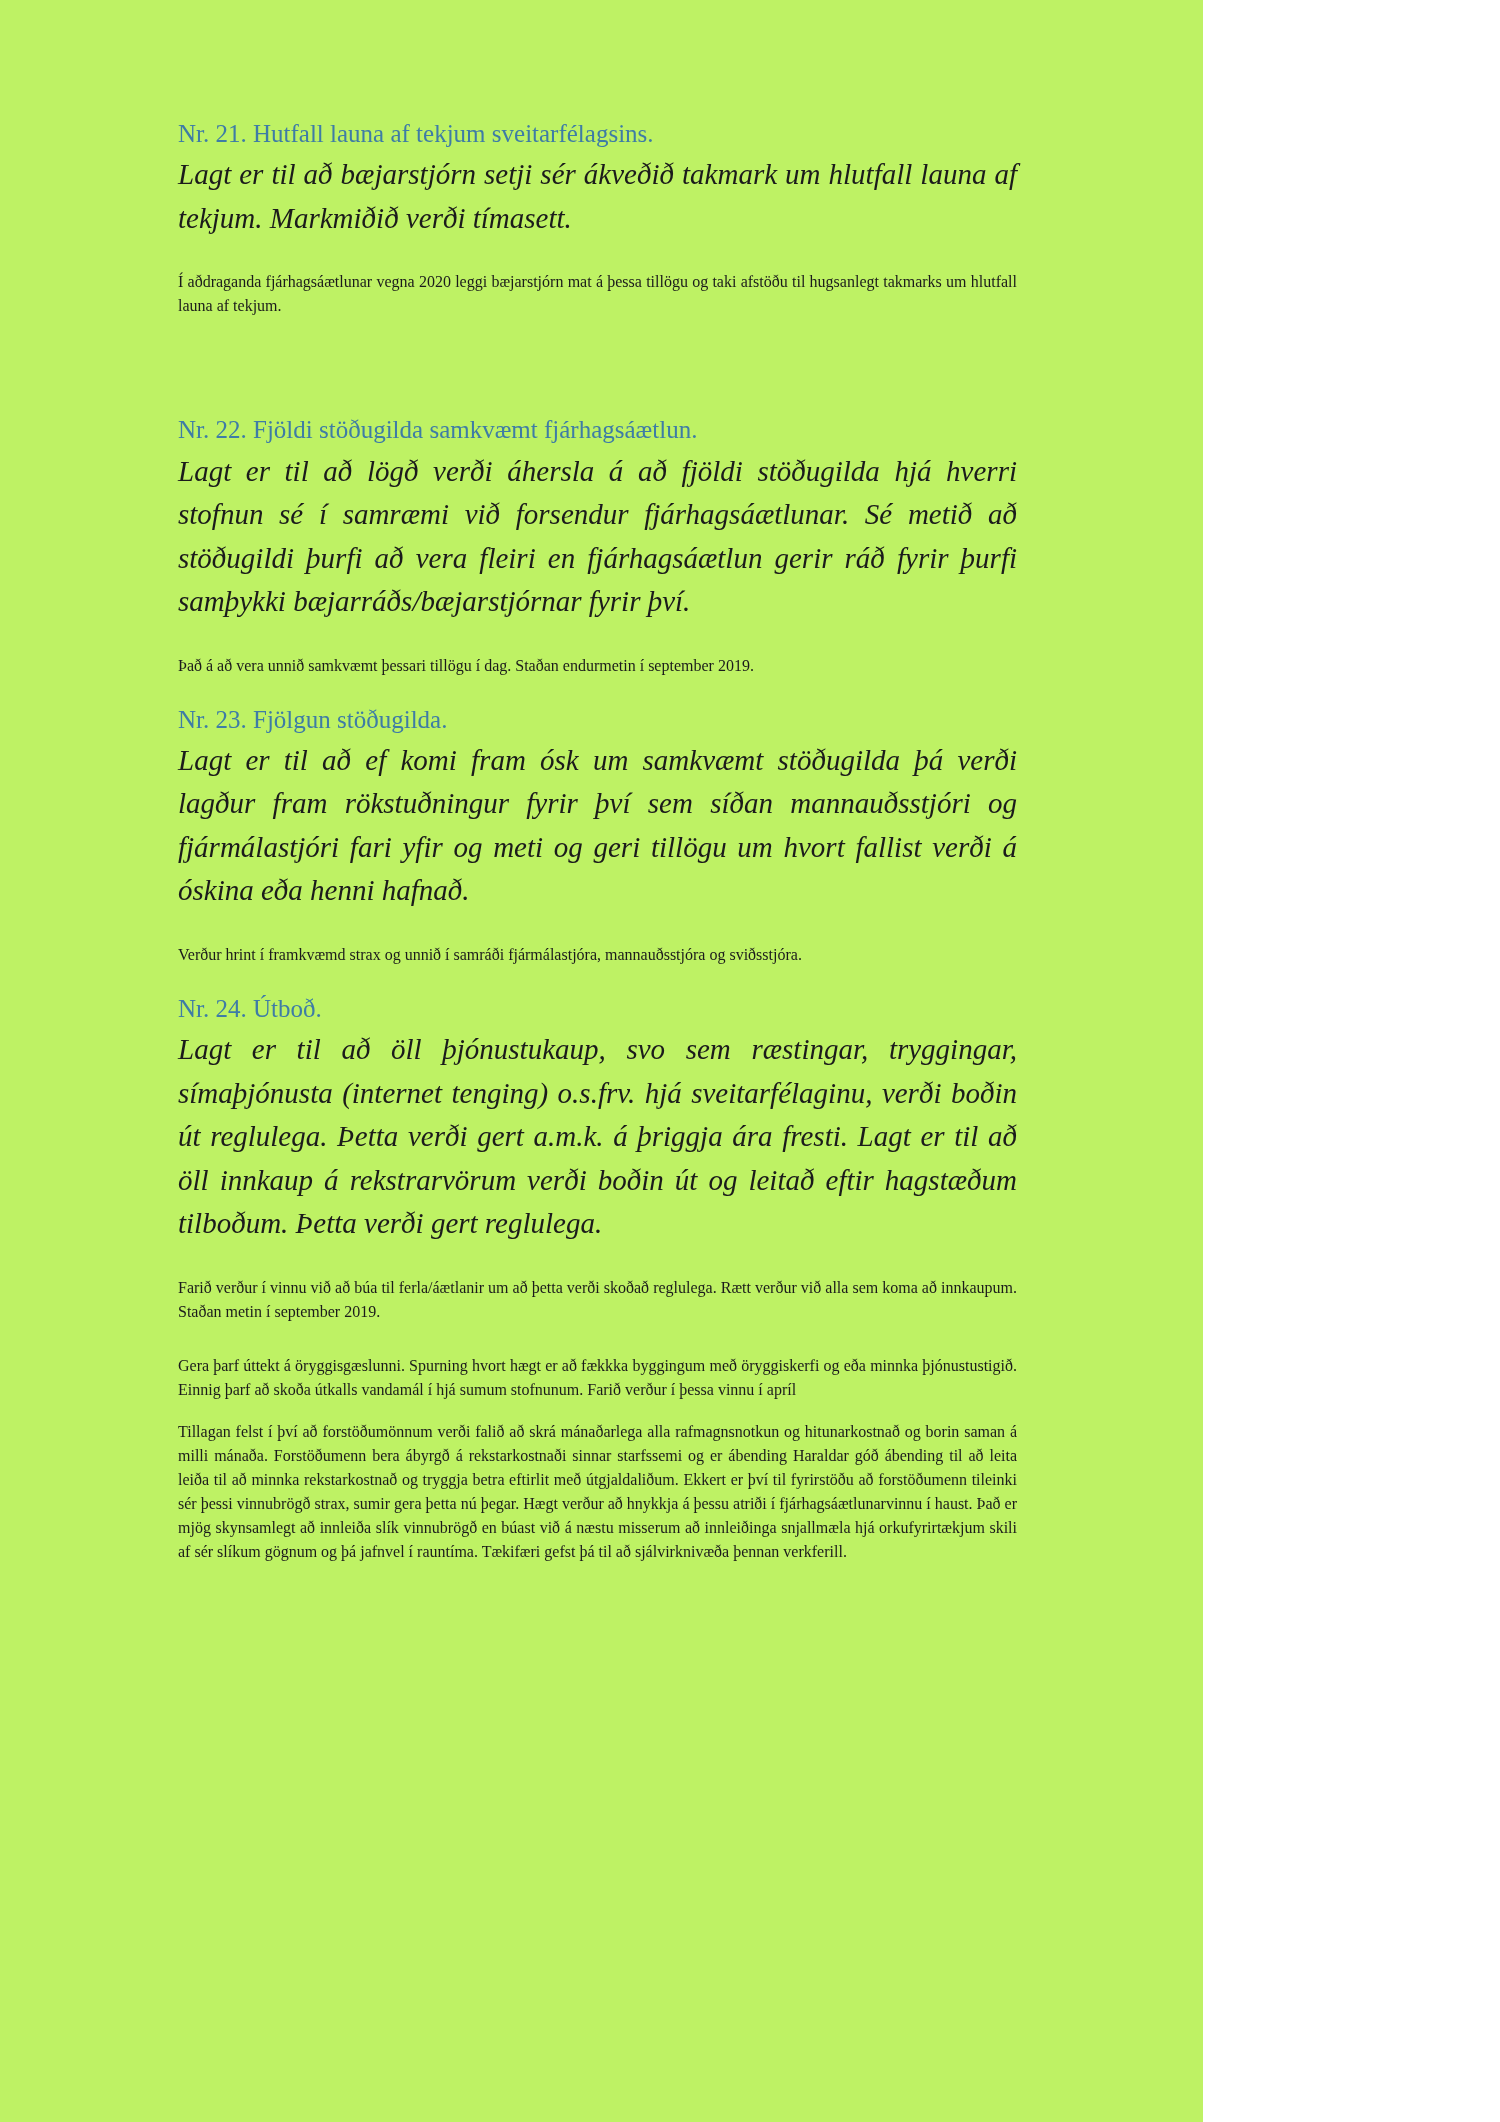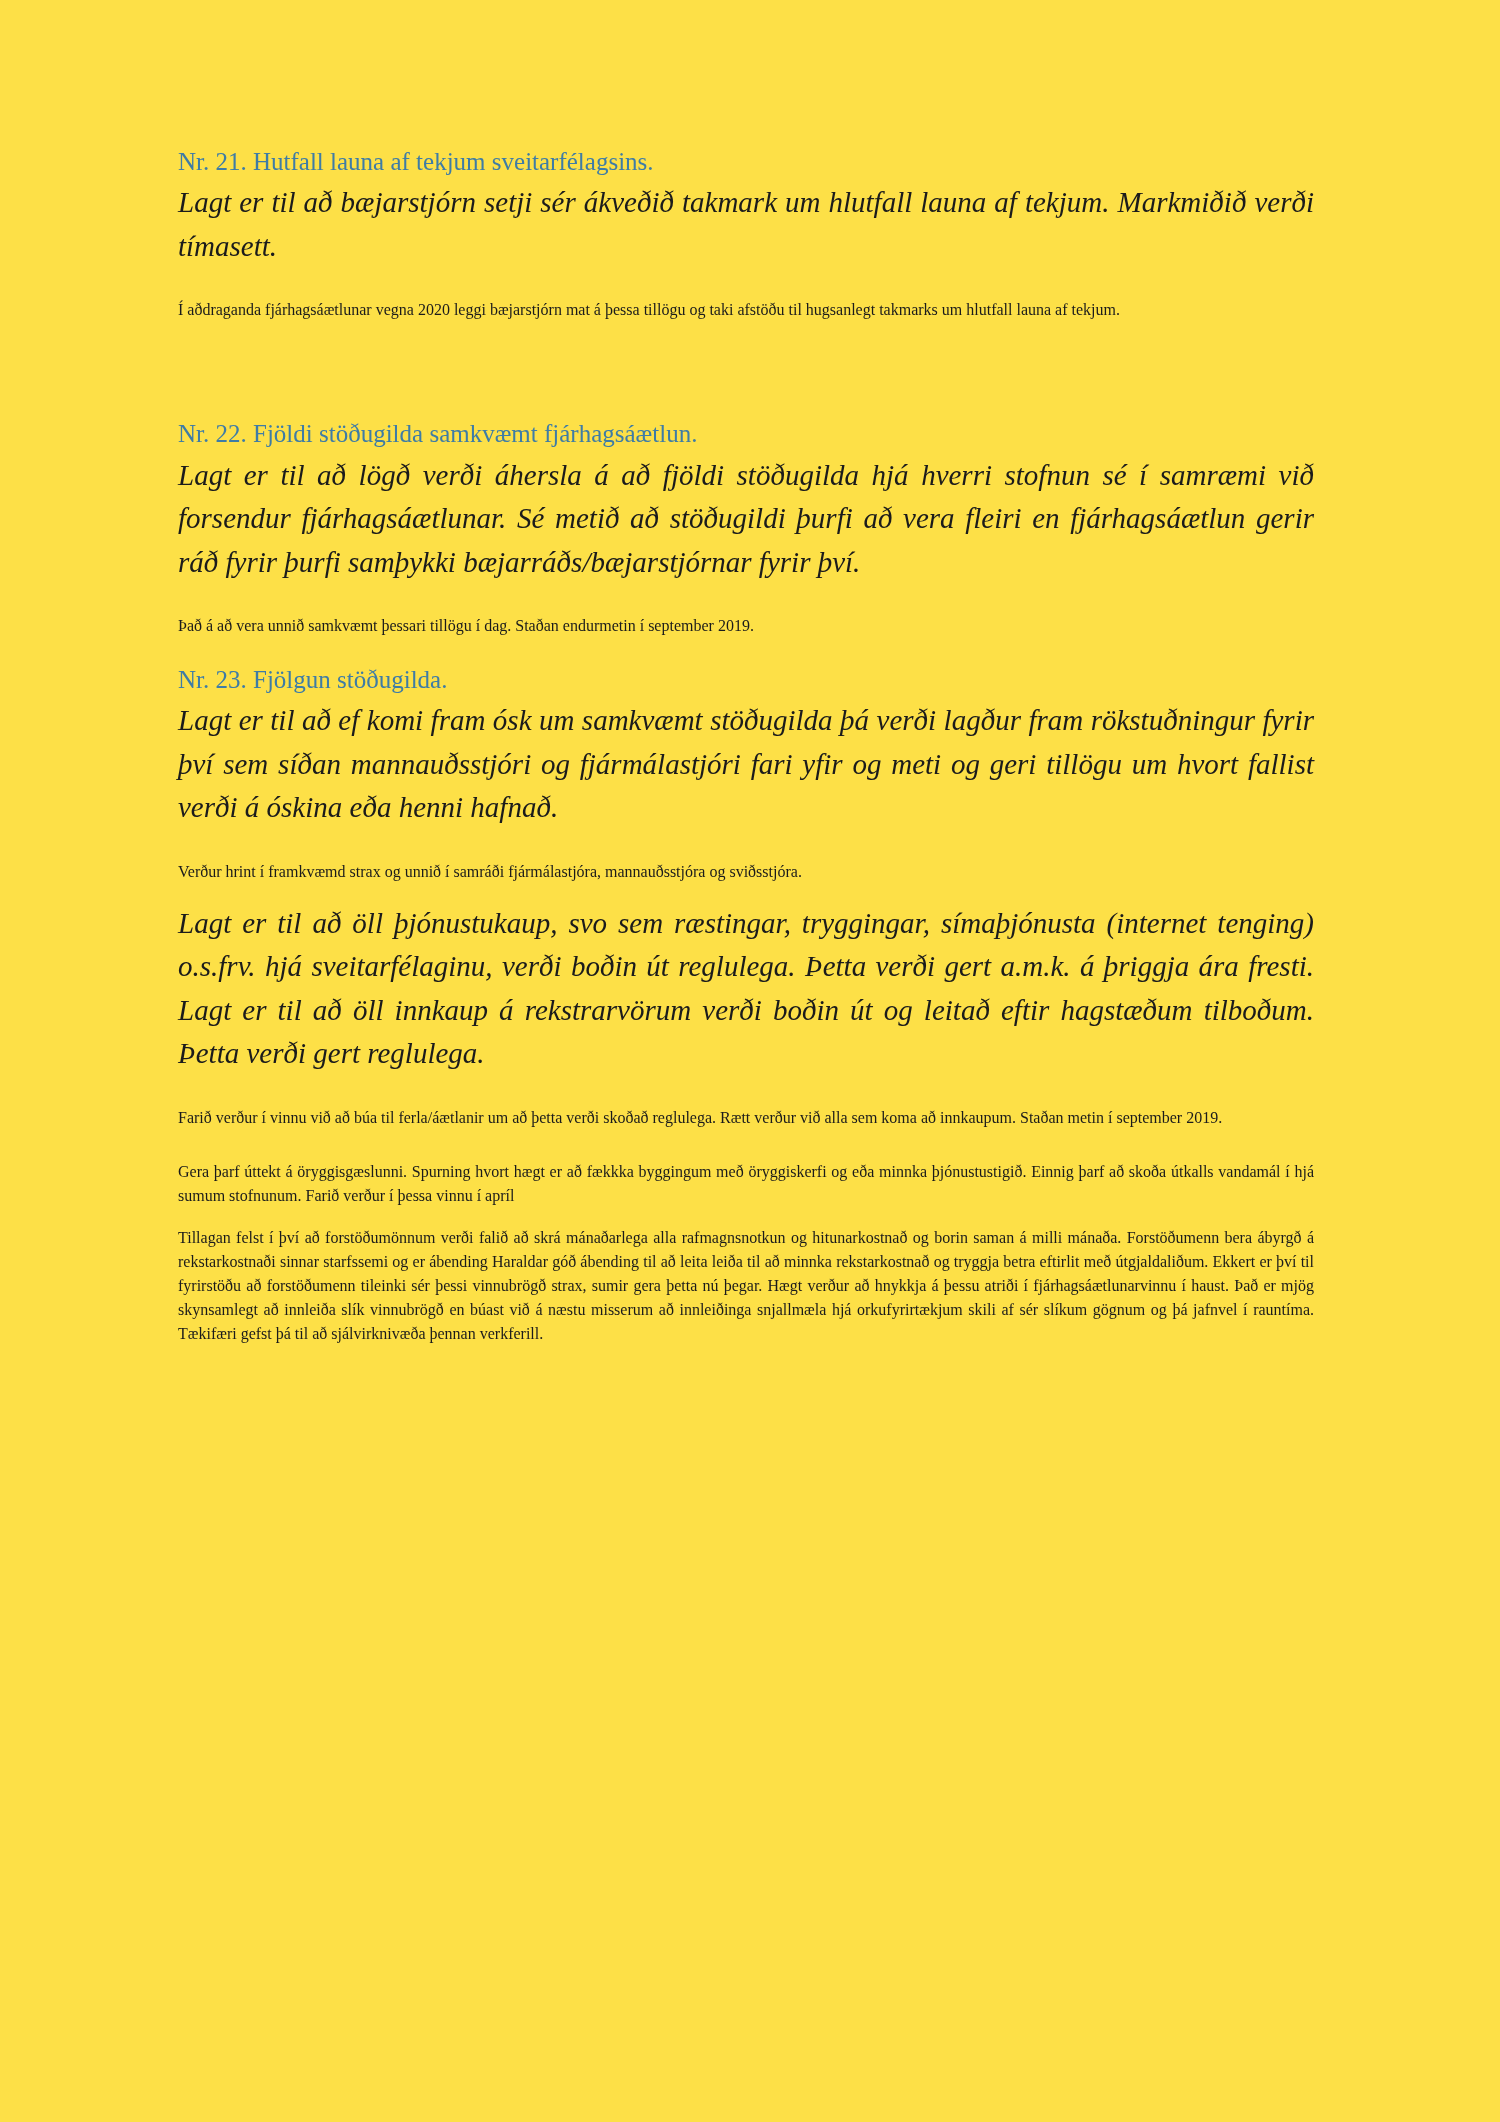--- a/index.html
+++ b/index.html
@@ -1,25 +1,25 @@
 <!DOCTYPE html>
 <html><head>
 <meta charset="utf-8">
 <style>
   html, body {
     margin: 0;
     padding: 0;
     background: #ffffff;
   }
   .page {
-    width: 1500px;
+    width: 1203px;
     height: 2122px;
-    background: #fde047;
+    background: #bef264;
     box-sizing: border-box;
-    padding: 120px 186px 0 178px;
+    padding: 92px 186px 0 178px;
     font-family: "Liberation Serif", "DejaVu Serif", serif;
     color: #1b1b1b;
     overflow: hidden;
   }
   .section {
     margin: 0 0 14px 0;
   }
   .section.extra-gap-before {
     margin-top: 96px;
   }
@@ -63,20 +63,21 @@
     <p class="response">Það á að vera unnið samkvæmt þessari tillögu í dag. Staðan endurmetin í september 2019.</p>
   </div>
 
   <div class="section">
     <h2 class="sec-heading">Nr. 23. Fjölgun stöðugilda.</h2>
     <p class="proposal">Lagt er til að ef komi fram ósk um samkvæmt stöðugilda þá verði lagður fram rökstuðningur fyrir því sem síðan mannauðsstjóri og fjármálastjóri fari yfir og meti og geri tillögu um hvort fallist verði á óskina eða henni hafnað.</p>
     <p class="response">Verður hrint í framkvæmd strax og unnið í samráði fjármálastjóra, mannauðsstjóra og sviðsstjóra.</p>
   </div>
 
   <div class="section">
+    <h2 class="sec-heading">Nr. 24. Útboð.</h2>
     <p class="proposal">Lagt er til að öll þjónustukaup, svo sem ræstingar, tryggingar, símaþjónusta (internet tenging) o.s.frv. hjá sveitarfélaginu, verði boðin út reglulega. Þetta verði gert a.m.k. á þriggja ára fresti. Lagt er til að öll innkaup á rekstrarvörum verði boðin út og leitað eftir hagstæðum tilboðum. Þetta verði gert reglulega.</p>
     <p class="response">Farið verður í vinnu við að búa til ferla/áætlanir um að þetta verði skoðað reglulega. Rætt verður við alla sem koma að innkaupum. Staðan metin í september 2019.</p>
   </div>
 
   <div class="section">
     <p class="response">Gera þarf úttekt á öryggisgæslunni. Spurning hvort hægt er að fækkka byggingum með öryggiskerfi og eða minnka þjónustustigið. Einnig þarf að skoða útkalls vandamál í hjá sumum stofnunum. Farið verður í þessa vinnu í apríl</p>
   </div>
 
   <div class="section">
     <p class="response" style="margin-top:4px">Tillagan felst í því að forstöðumönnum verði falið að skrá mánaðarlega alla rafmagnsnotkun og hitunarkostnað og borin saman á milli mánaða. Forstöðumenn bera ábyrgð á rekstarkostnaði sinnar starfssemi og er ábending Haraldar góð ábending til að leita leiða til að minnka rekstarkostnað og tryggja betra eftirlit með útgjaldaliðum. Ekkert er því til fyrirstöðu að forstöðumenn tileinki sér þessi vinnubrögð strax, sumir gera þetta nú þegar. Hægt verður að hnykkja á þessu atriði í fjárhagsáætlunarvinnu í haust. Það er mjög skynsamlegt að innleiða slík vinnubrögð en búast við á næstu misserum að innleiðinga snjallmæla hjá orkufyrirtækjum skili af sér slíkum gögnum og þá jafnvel í rauntíma. Tækifæri gefst þá til að sjálvirknivæða þennan verkferill.</p>

